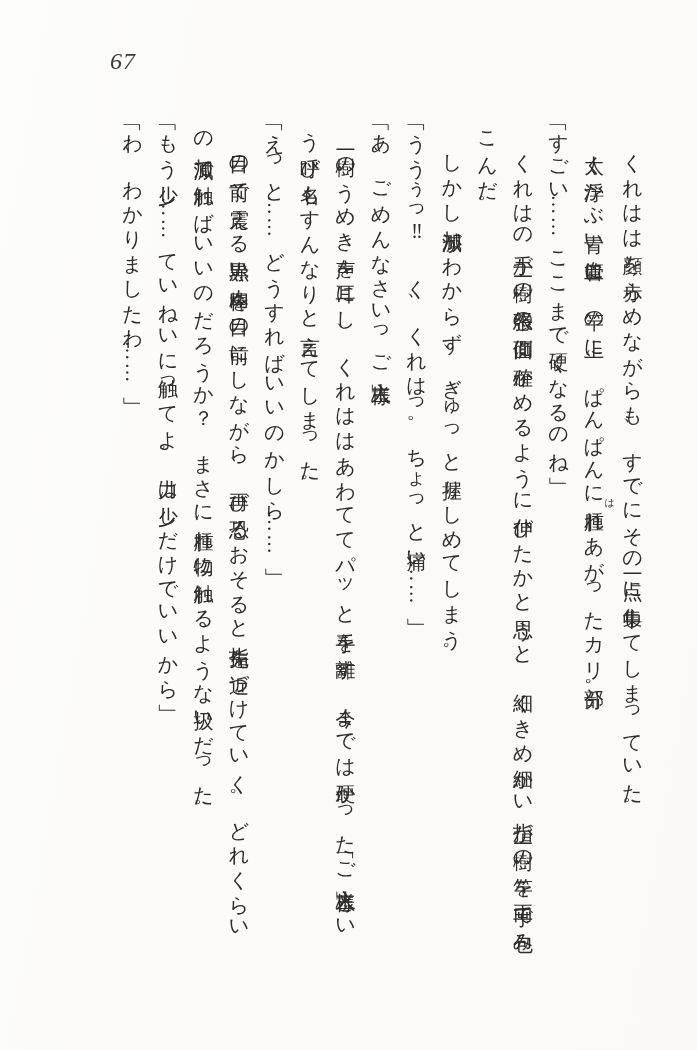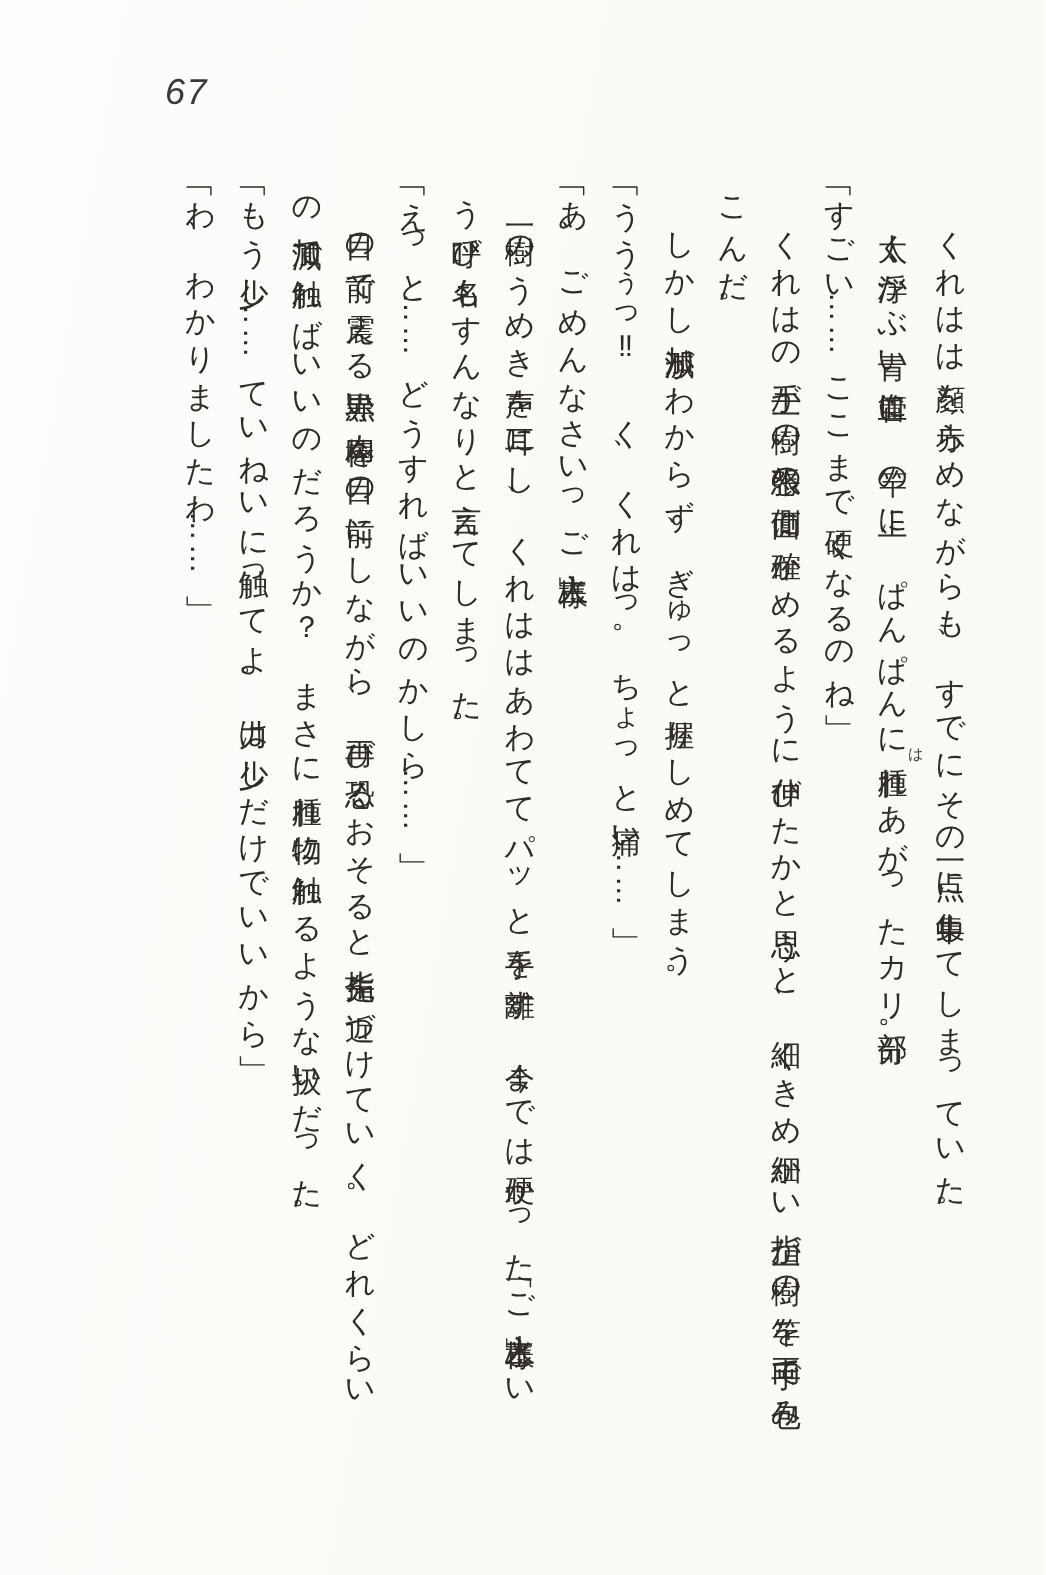--- a/index.html
+++ b/index.html
@@ -6,21 +6,21 @@
     margin: 0;
     padding: 0;
     background: #ffffff;
   }
   .page {
     position: relative;
     width: 697px;
     height: 1050px;
     background: linear-gradient(100deg, #fdfdfb 0%, #fbfaf7 55%, #faf9f6 100%);
     overflow: hidden;
-    font-family: Liberation Sans, sans-serif;
+    font-family: Liberation Serif, serif;
   }
   .page-number {
     position: absolute;
     left: 110px;
     top: 48px;
     font-size: 24px;
     font-style: italic;
     letter-spacing: 1px;
     color: #3c3a38;
   }

